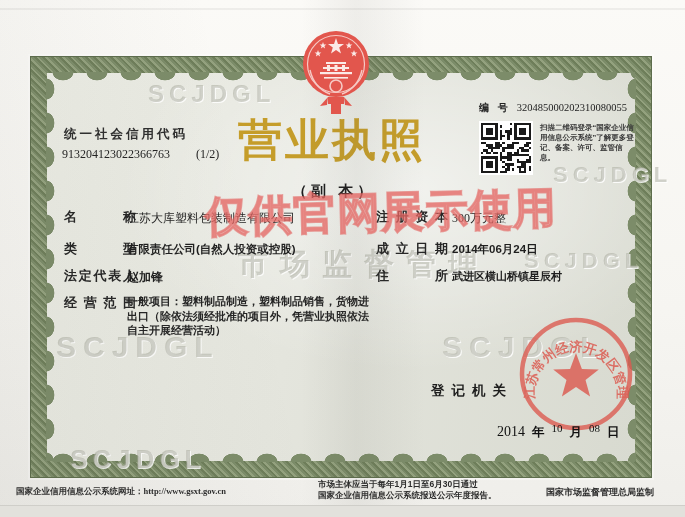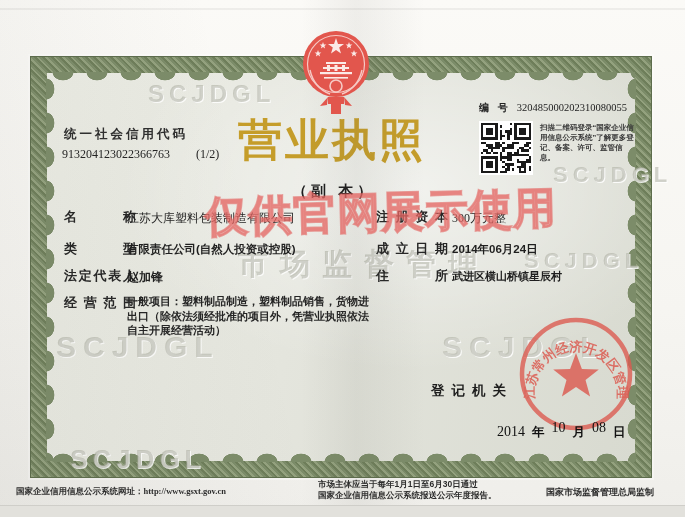--- a/index.html
+++ b/index.html
@@ -109,21 +109,21 @@
   .scope-value { width: 248px; font-size: 11px; line-height: 14.5px; font-weight: bold; color: #242424; }
 
   
   .authority { position: absolute; left: 431px; top: 382px; font-size: 13.5px; font-weight: bold;
     letter-spacing: 7px; color: #1e1e1e; white-space: nowrap; z-index: 5; }
   .seal { position: absolute; left: 511px; top: 309px; width: 130px; height: 130px; z-index: 6;
     opacity: 0.9; }
   .date-row { position: absolute; left: 497px; top: 424px; font-size: 13px; color: #111;
     white-space: nowrap; z-index: 7; }
   .date-num { font-family: "Liberation Serif", serif; font-size: 14px; }
-  .date-sup { font-family: "Liberation Serif", serif; font-size: 14px; position: relative; top: -4px; }
+  .date-sup { font-family: "Liberation Serif", serif; font-size: 11px; position: relative; top: -4px; }
   .date-unit { font-weight: bold; font-size: 12.5px; margin: 0 7px; }
 
   
   .footer-left { position: absolute; left: 16px; top: 486px; font-size: 8.5px; font-weight: bold;
     color: #2c2c2c; white-space: nowrap; }
   .footer-left .url { font-family: "Liberation Serif", serif; font-weight: bold; }
   .footer-center { position: absolute; left: 318px; top: 479px; font-size: 8.5px; line-height: 11px;
     color: #2c2c2c; font-weight: bold; }
   .footer-right { position: absolute; left: 546px; top: 486px; font-size: 9px; font-weight: bold;
     color: #2c2c2c; white-space: nowrap; }

